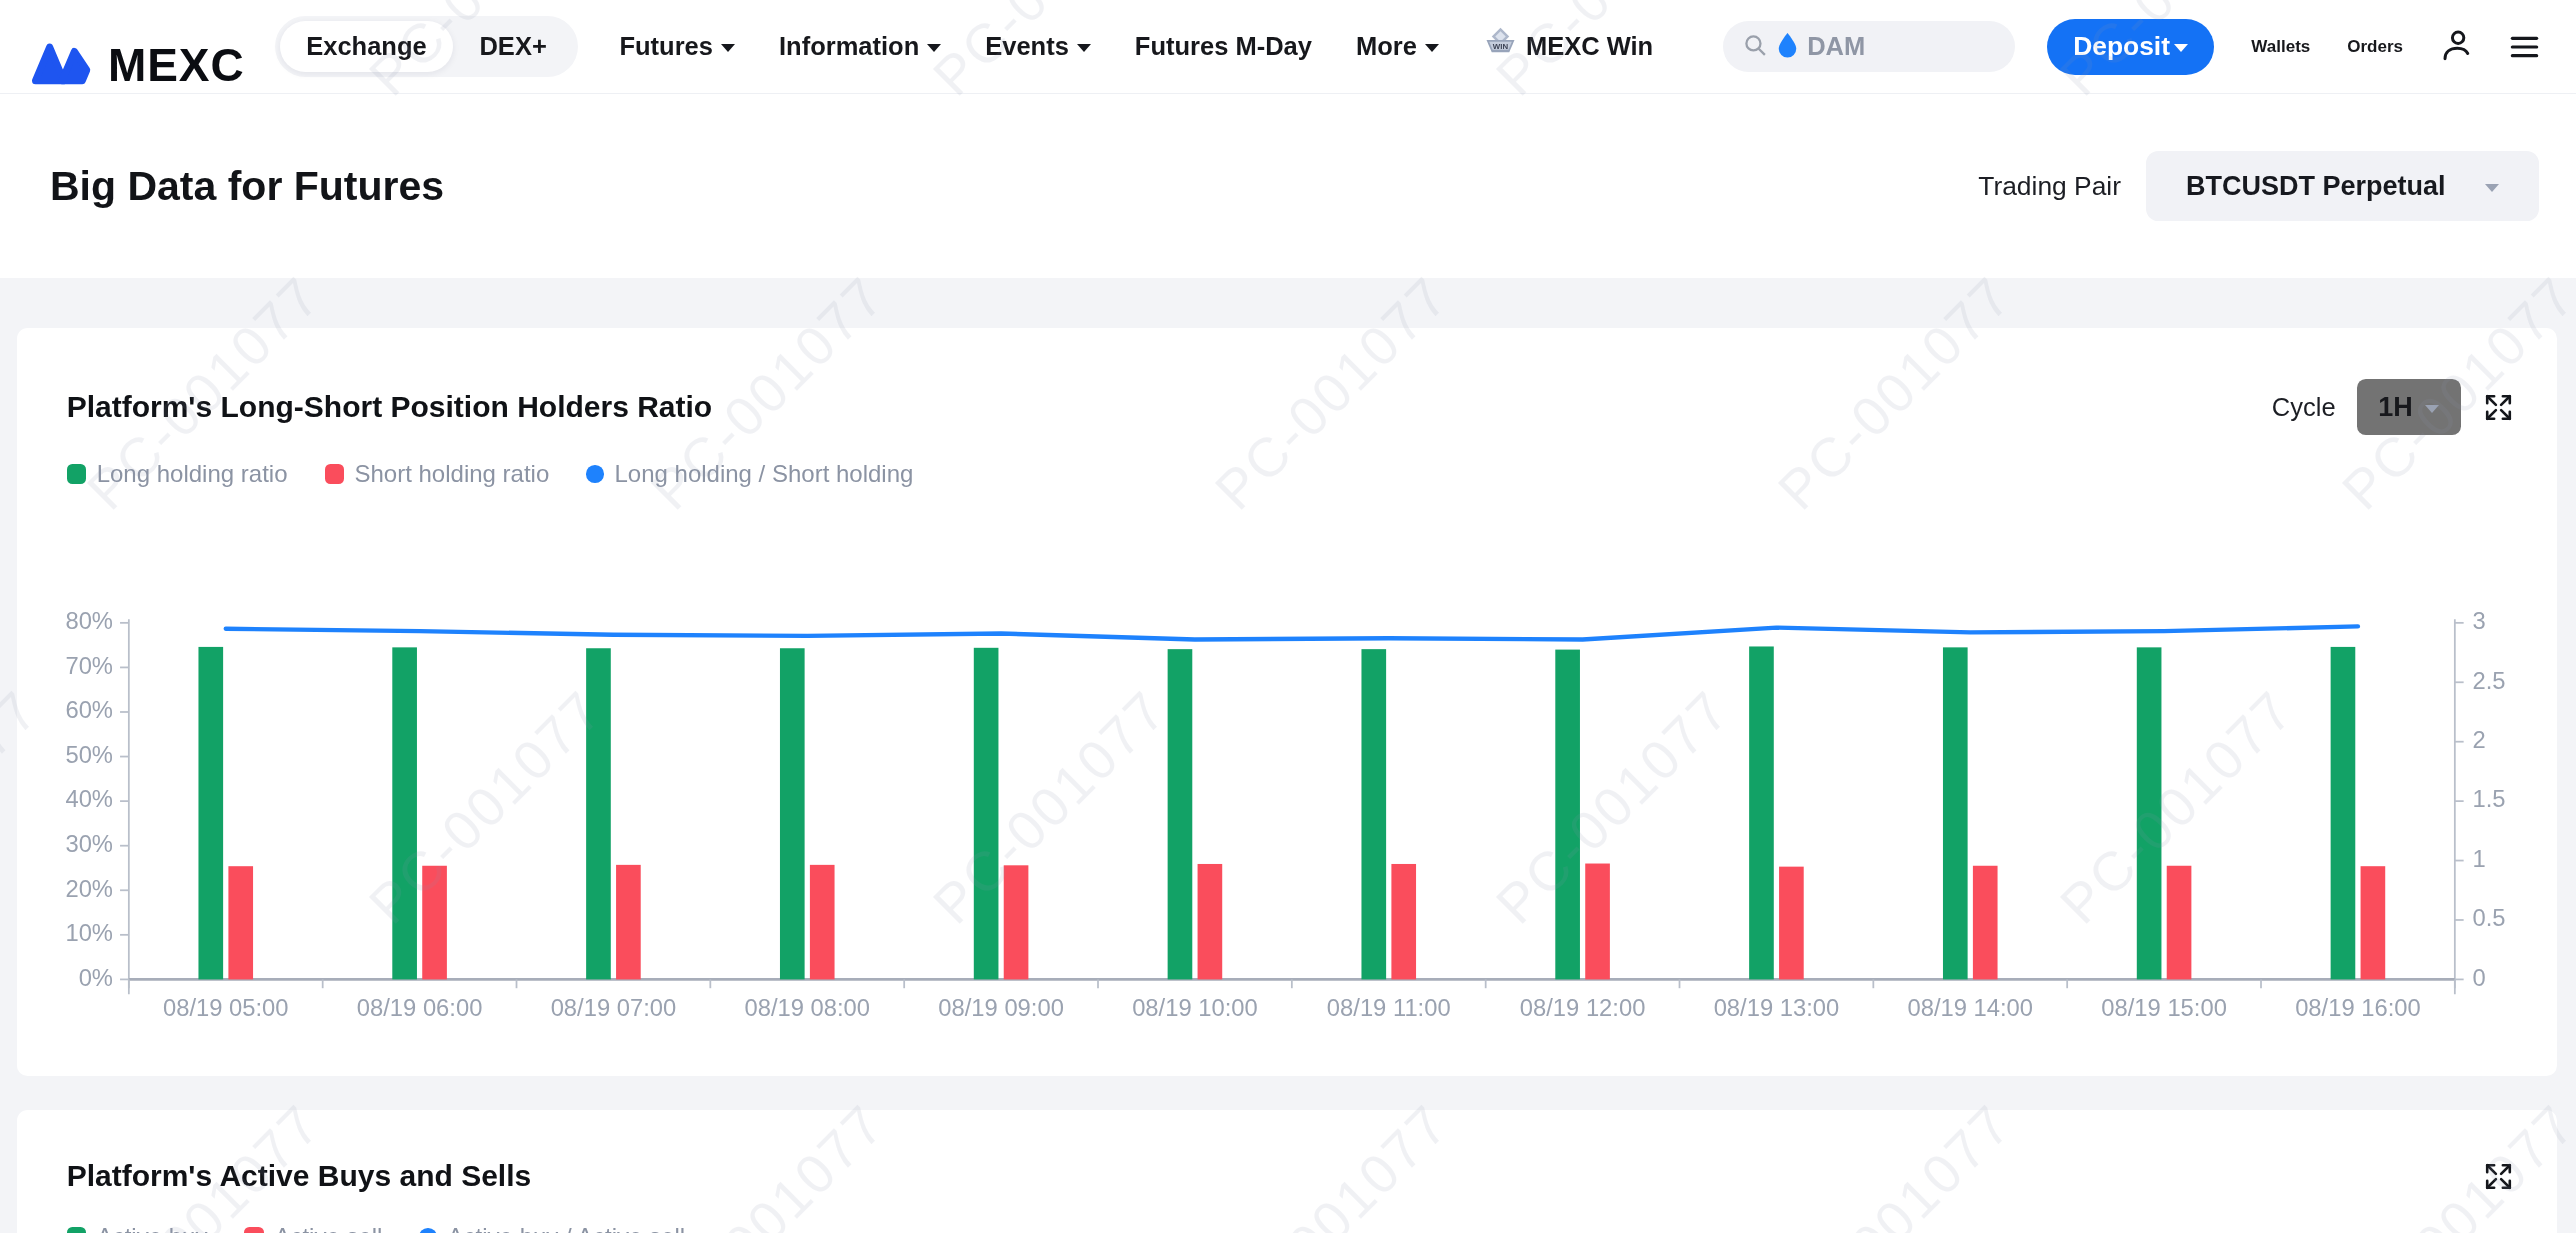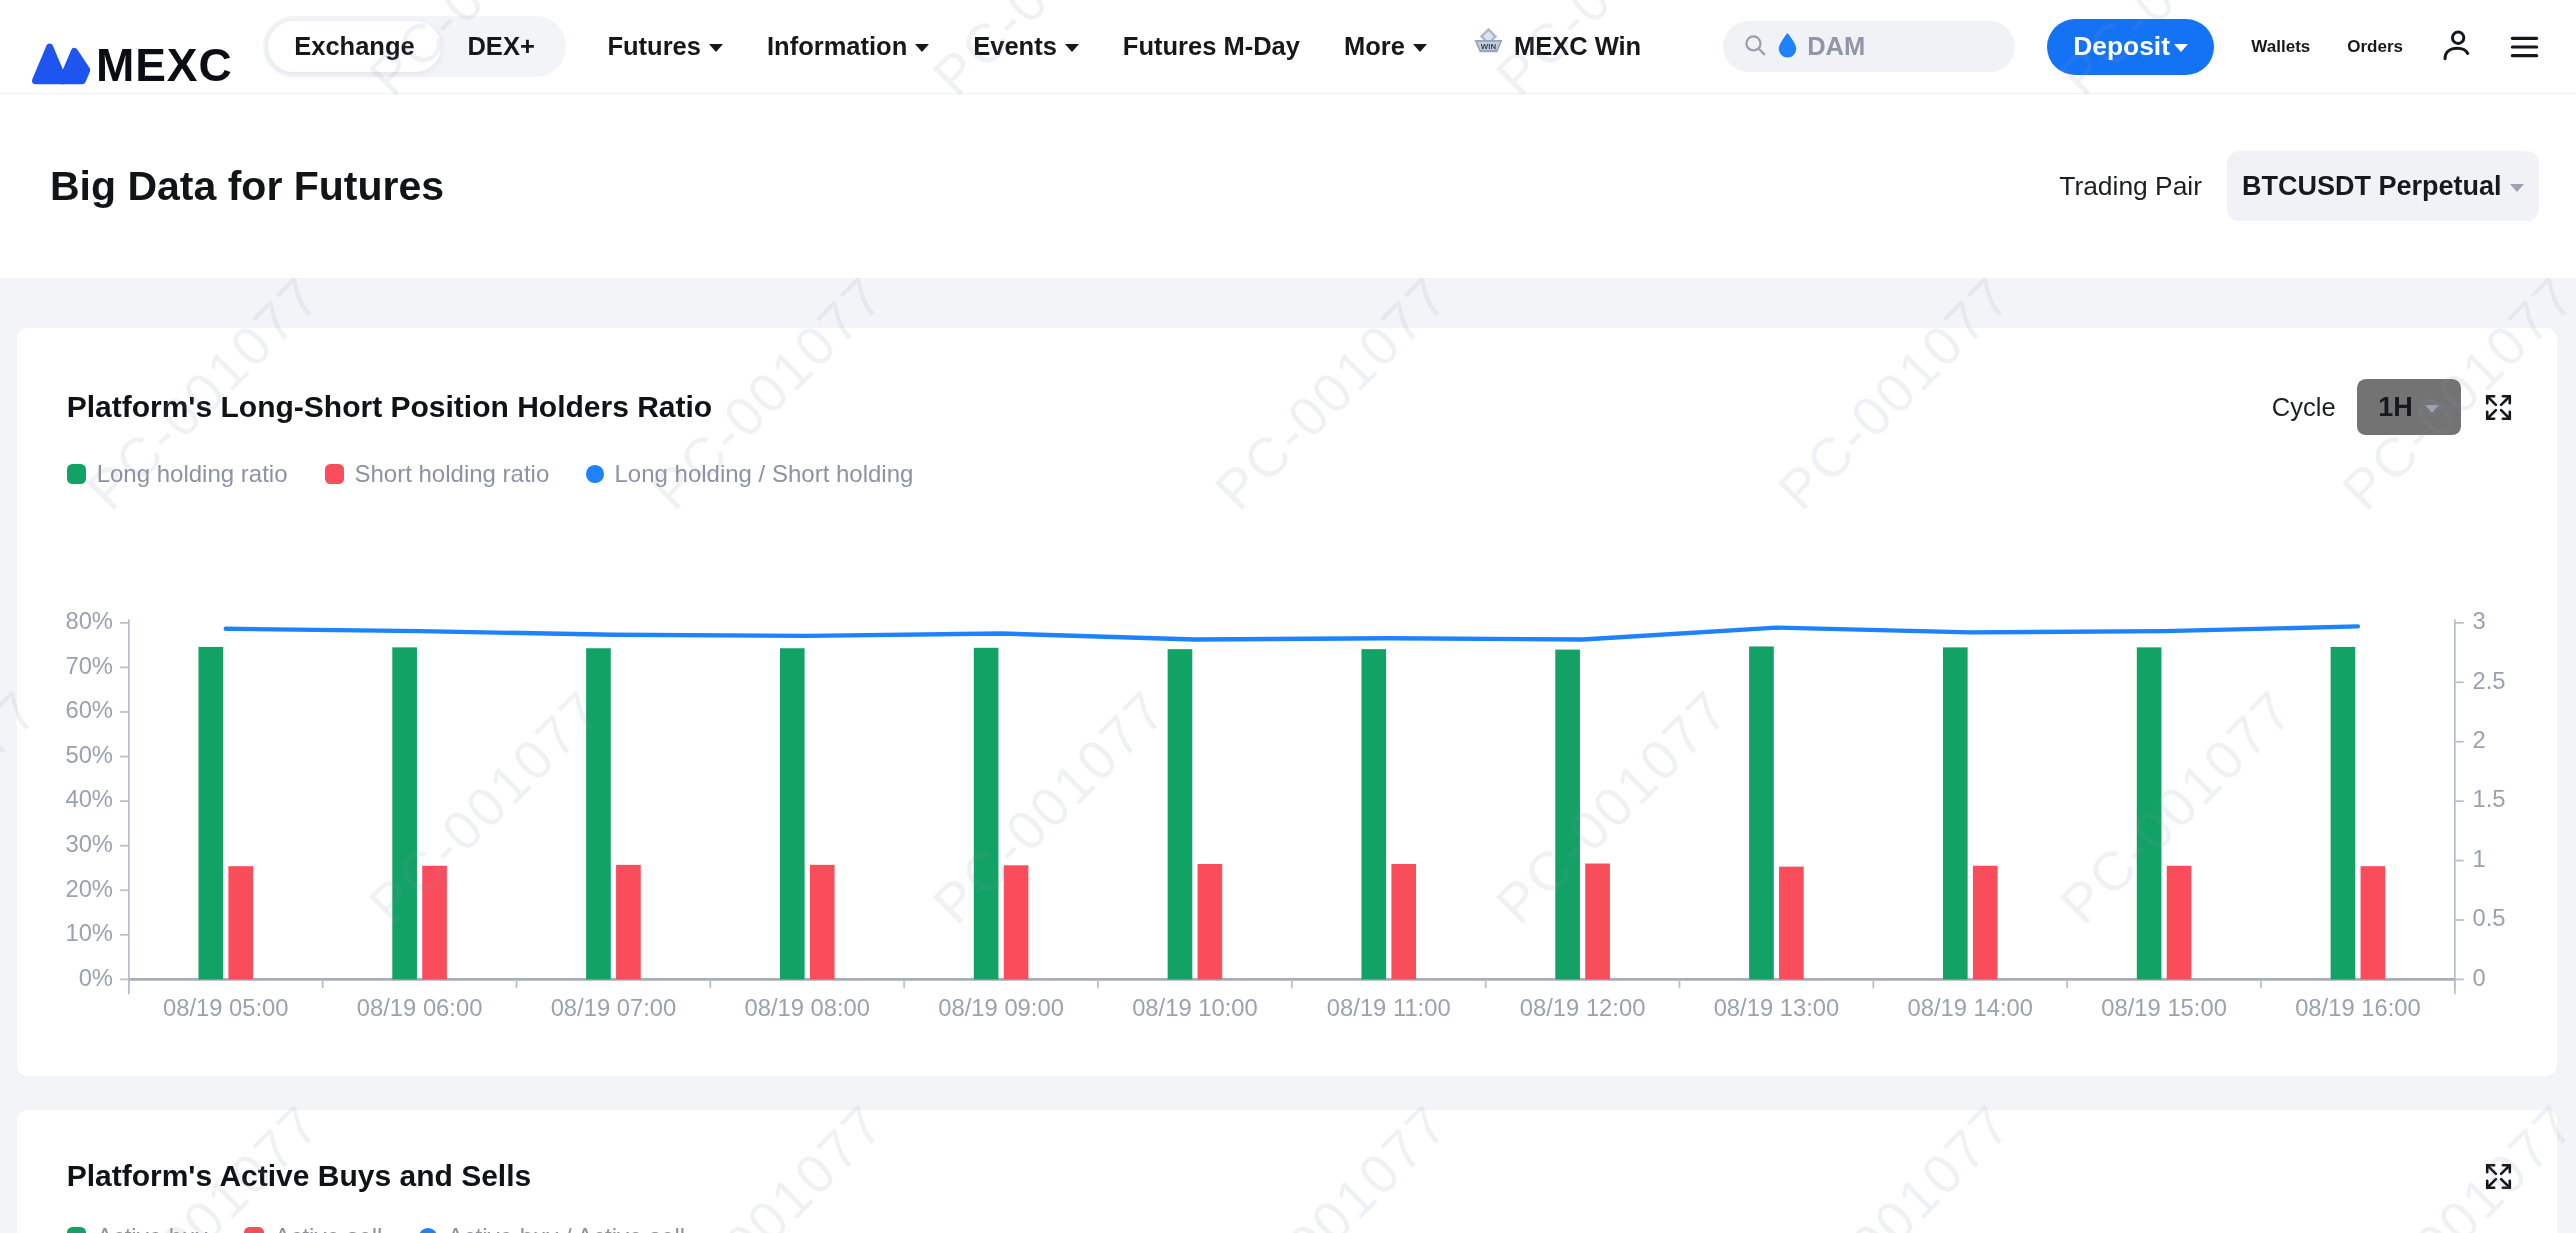--- a/index.html
+++ b/index.html
@@ -2,21 +2,21 @@
 <html style="font-size:14px"><head>
 <meta charset="utf-8">
 <style>
   * { margin:0; padding:0; box-sizing:border-box; }
   html,body { width:2576px; height:1233px; overflow:hidden; background:#fff;
     font-family:"Liberation Sans", sans-serif; color:#17181C; }
 
   
   .header { height:94px; display:flex; align-items:center; padding:0 35px 0 32px;
     background:#fff; border-bottom:1.8px solid #eef0f4; position:relative; z-index:10; }
-  .logo { display:flex; align-items:center; gap:4px; cursor:pointer;margin-top:36px; }
+  .logo { display:flex; align-items:center; gap:16px; cursor:pointer;margin-top:36px; }
   .logo-text { font-size:46px; font-weight:800; letter-spacing:0.9px; color:#0b0d12; }
   .market-toggle { margin-left:30px; background:#f3f4f7; border-radius:880px; padding:5.3px;
     display:flex; align-items:center; }
   .toggle-opt { font-size:25.5px; font-weight:700; padding:10.6px 26.4px; border-radius:880px; cursor:pointer; }
   .toggle-opt.sel { background:#fff; box-shadow:0 1.8px 7px rgba(20,30,60,.08); }
   .nav { display:flex; align-items:center; gap:44px; margin-left:41px; }
   .nav-item { display:flex; align-items:center; gap:8px; font-size:25.5px; font-weight:700; cursor:pointer; white-space:nowrap; }
   .caret { width:0; height:0; border-left:7px solid transparent; border-right:7px solid transparent;
     border-top:8.8px solid #15171c; margin-top:3.5px; }
   .caret.gray { border-top-color:#9aa2b3; }
@@ -30,22 +30,22 @@
     color:#fff; display:flex; align-items:center; gap:4px; font-size:26.4px; font-weight:700; cursor:pointer; }
   .hlink { margin-left:37px; font-size:17px; font-weight:700; cursor:pointer; }
   .hicon { margin-left:35px; cursor:pointer; display:flex; align-items:center; }
 
   
   .title-row { height:184px; background:#fff; display:flex; align-items:center;
     justify-content:space-between; padding:0 37px 0 50px; position:relative; z-index:2; }
   .page-title { font-size:41px; font-weight:600; color:#121418; }
   .pair-group { display:flex; align-items:center; gap:25px; }
   .pair-label { font-size:26.4px; color:#1c1e24; }
-  .pair-select { width:312px; height:70px; background:#f1f2f6; border-radius:12.3px; display:flex;
-    align-items:center; justify-content:space-between; padding:0 15px; cursor:pointer; }
+  .pair-select { width:393px; height:70px; background:#f1f2f6; border-radius:12.3px; display:flex;
+    align-items:center; justify-content:space-between; padding:0 40px; cursor:pointer; }
   .pair-select .val { font-size:27px; font-weight:600; color:#17191f; }
 
   
   .content { background:#f3f4f7; padding:50px 19.4px 0 16.7px; height:955px; position:relative; z-index:1; }
   .card { background:#fff; border-radius:10.6px; position:relative; }
   .card-1 { height:748px; }
   .card-2 { height:370px; margin-top:34px; padding-top:49px; }
   .card-head { display:flex; align-items:center; justify-content:space-between; padding:51px 42px 0 50px; }
   .card-2 .card-head { padding-top:0; }
   .card-title { font-size:30px; font-weight:700; color:#101216; }

